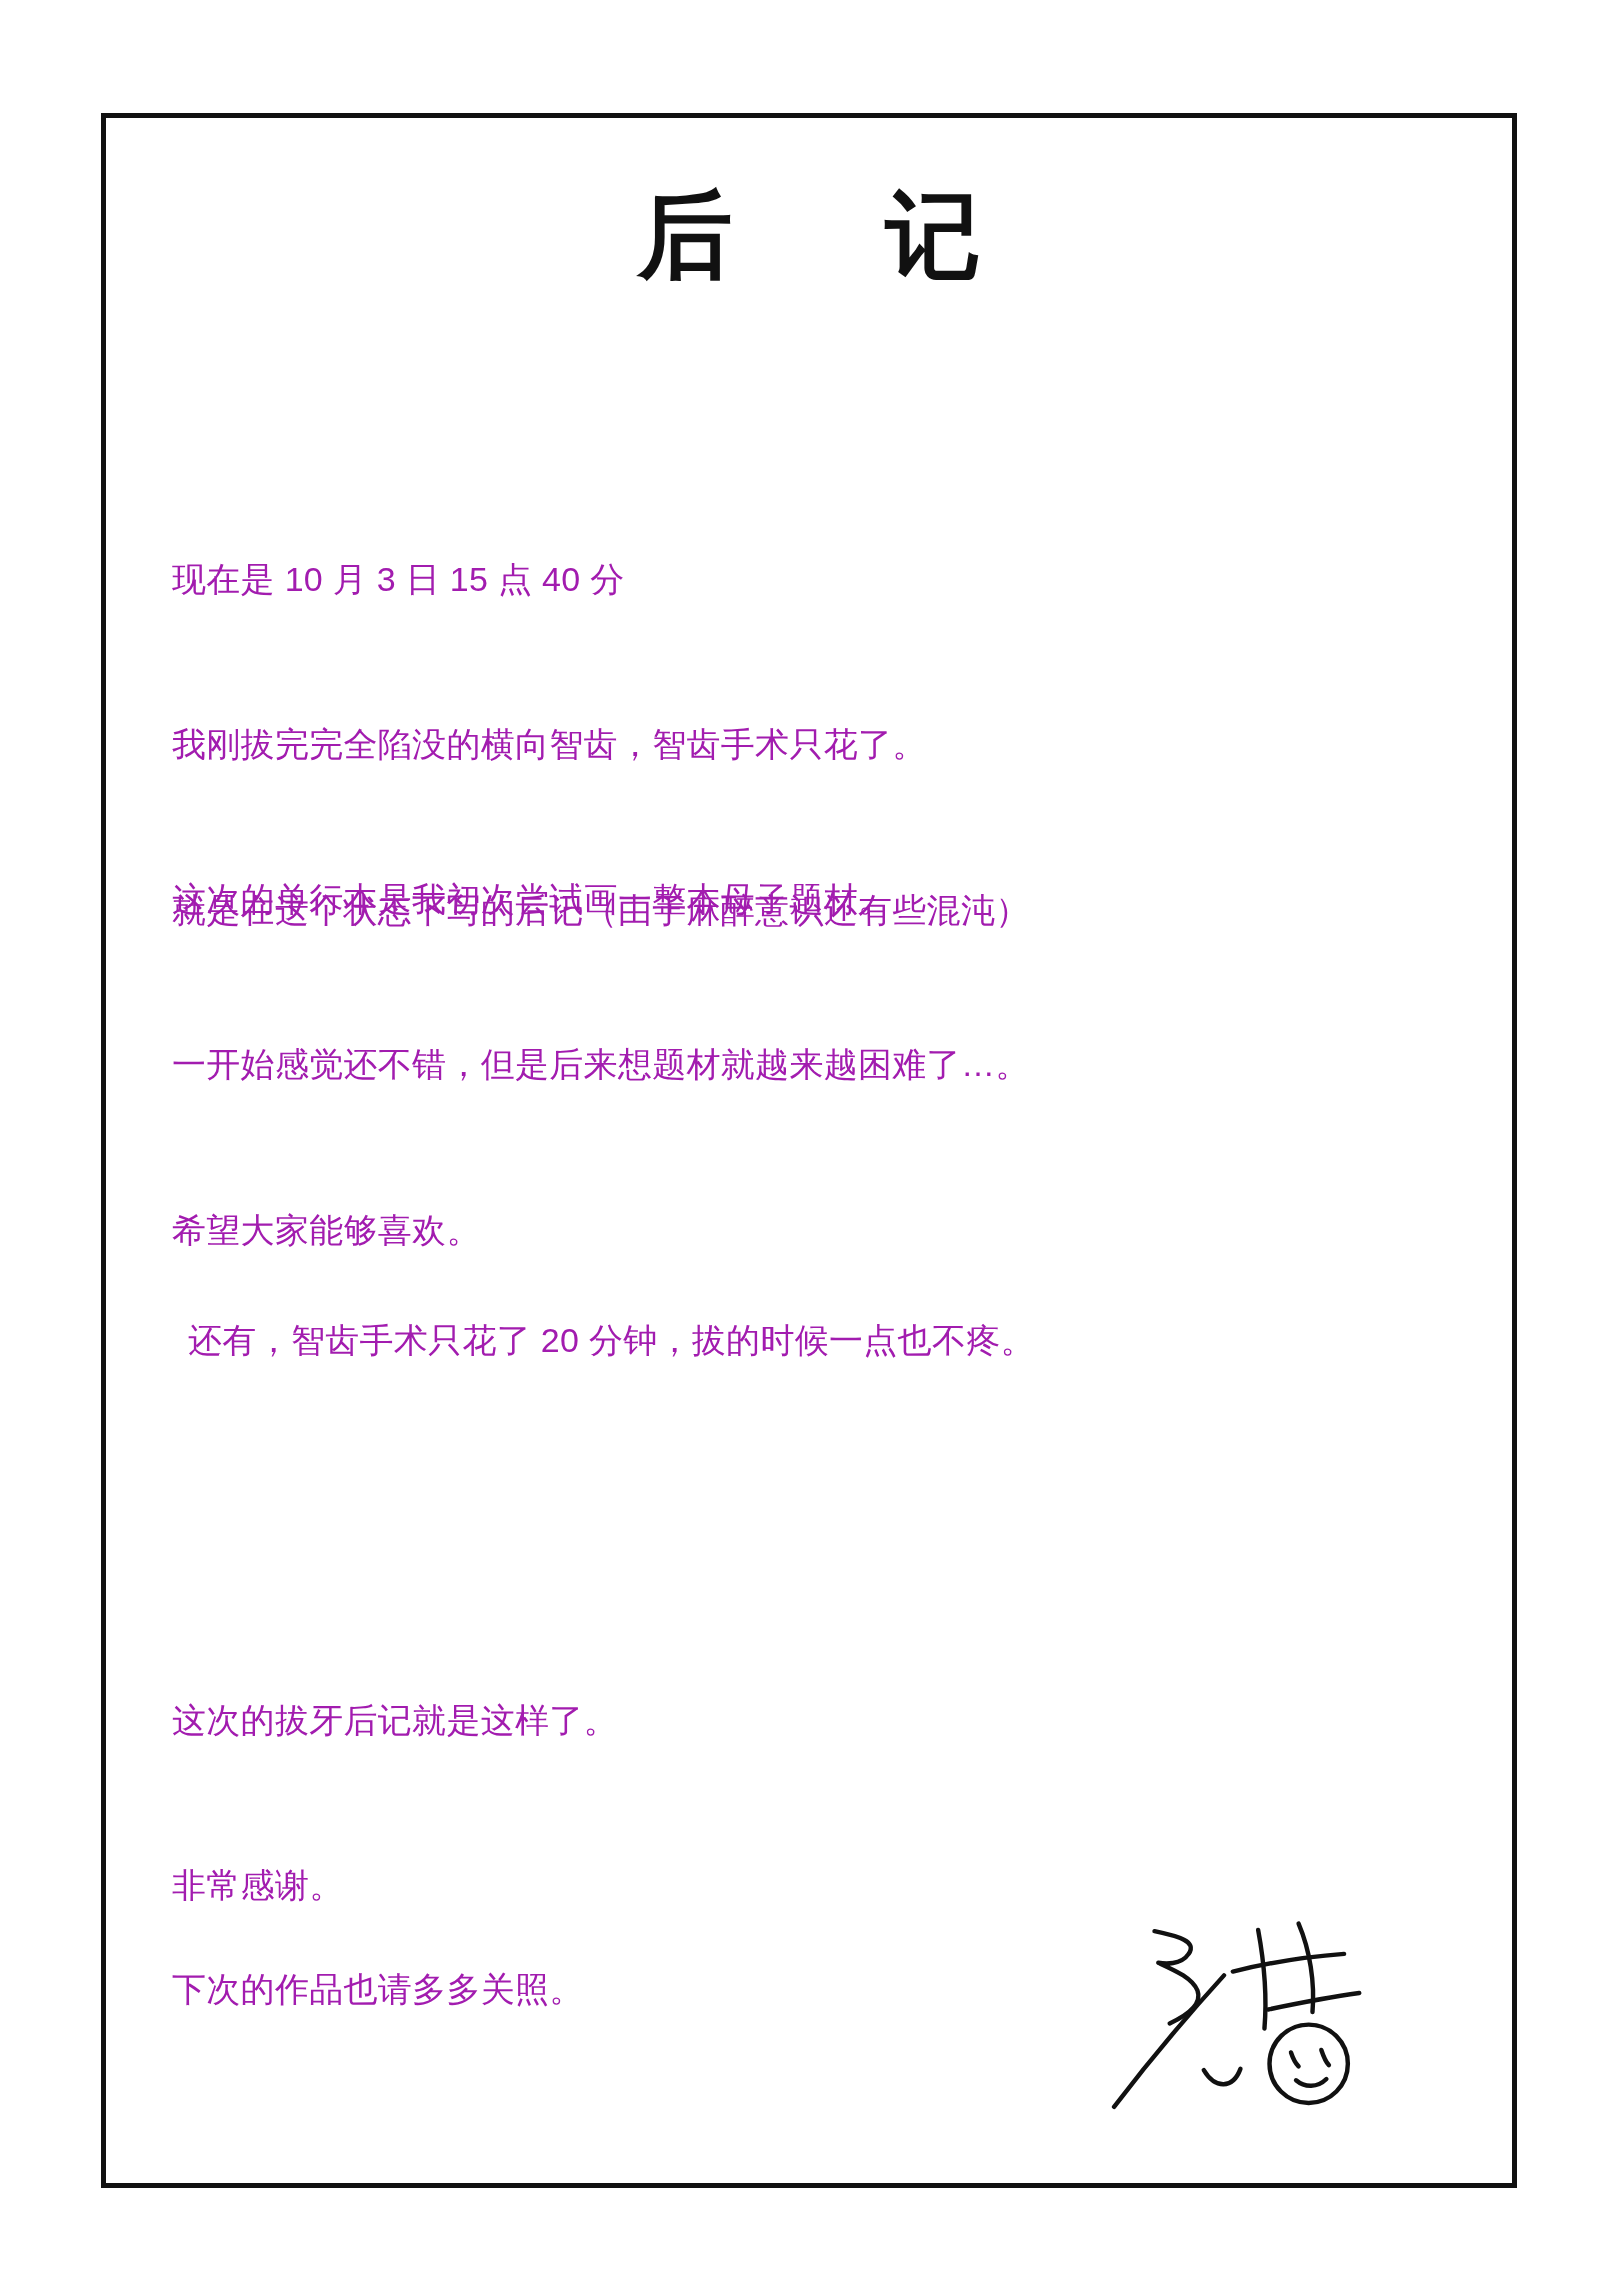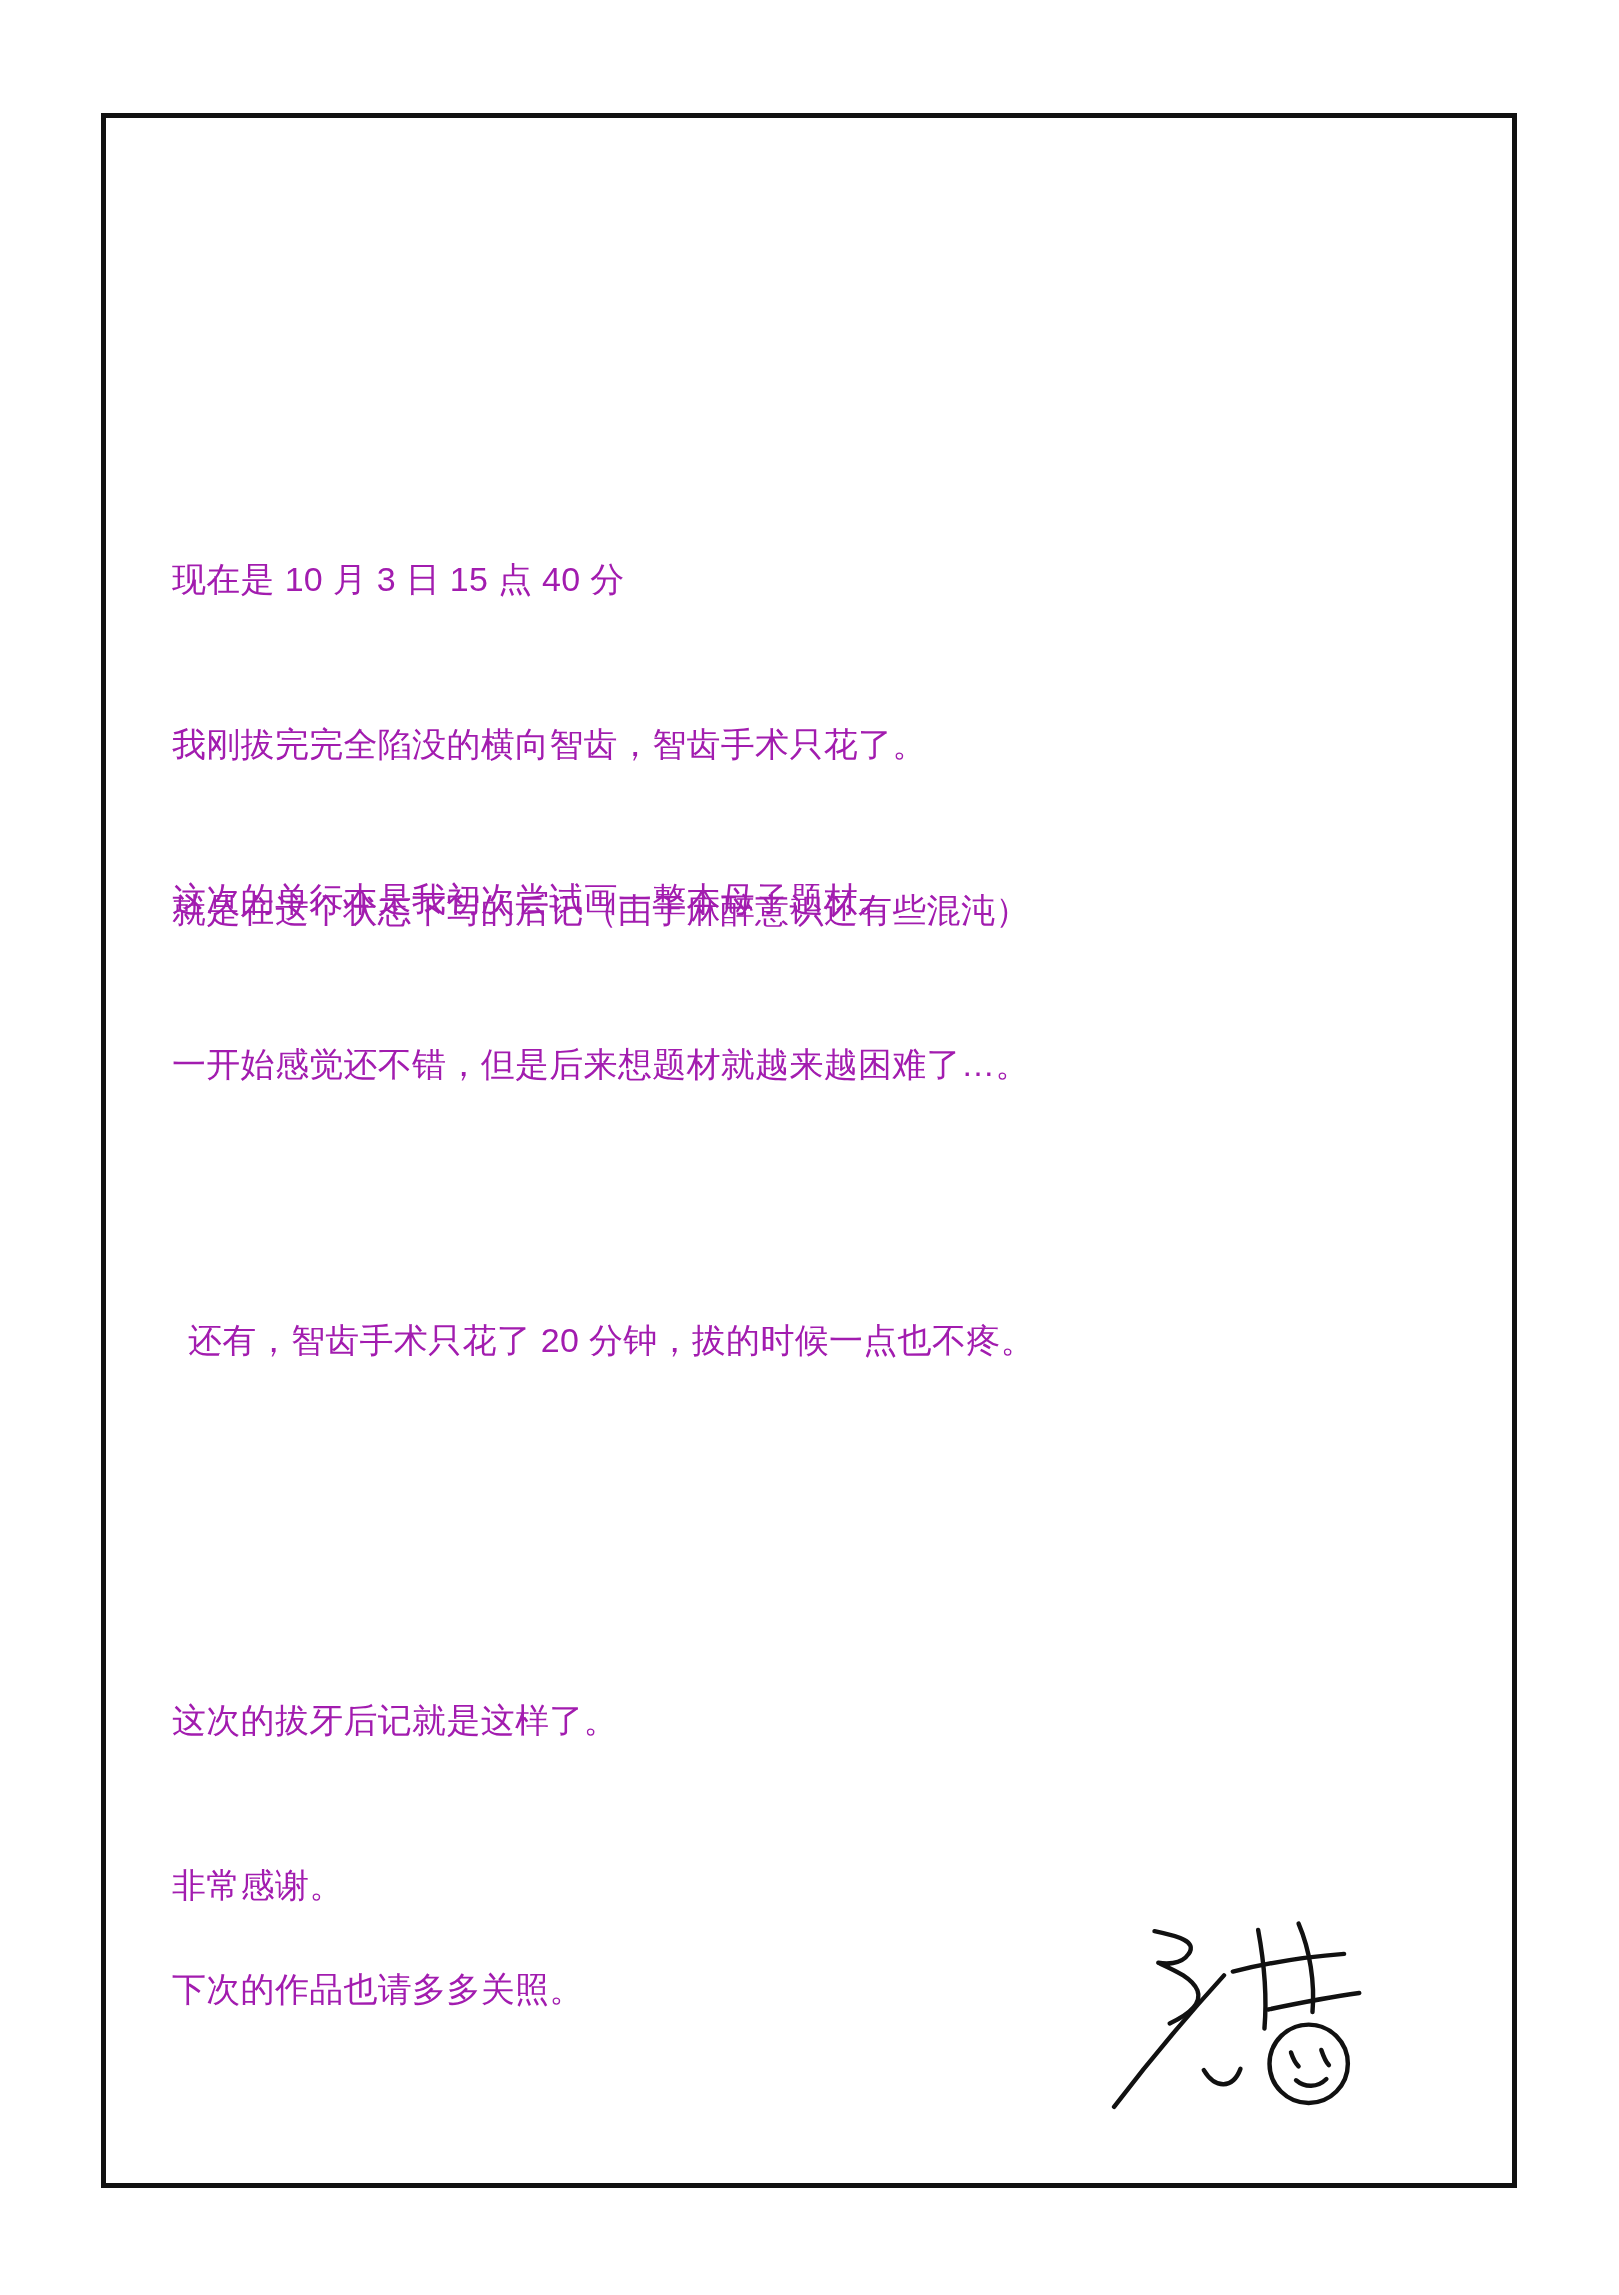--- a/index.html
+++ b/index.html
@@ -86,30 +86,32 @@
     width: 100%;
     height: 100%;
   }
 </style>
 </head>
 <body>
 
 <div class="page">
   <div class="frame">
 
+    <div class="title">后　记</div>
 
     <div class="body-block block-1">
       <span class="para-line">现在是 10 月 3 日 15 点 40 分</span>
       <span class="para-line">我刚拔完完全陷没的横向智齿，智齿手术只花了。</span>
       <span class="para-line">就是在这个状态下写的后记（由于麻醉意识还有些混沌）</span>
     </div>
 
     <div class="body-block block-2">
       <span class="para-line">这次的单行本是我初次尝试画一整本母子题材。</span>
       <span class="para-line">一开始感觉还不错，但是后来想题材就越来越困难了…。</span>
+      <span class="para-line">希望大家能够喜欢。</span>
     </div>
 
     <div class="body-block block-3">
       <span class="para-line">还有，智齿手术只花了 20 分钟，拔的时候一点也不疼。</span>
     </div>
 
     <div class="body-block block-5">
       <span class="para-line">下次的作品也请多多关照。</span>
     </div>
 

